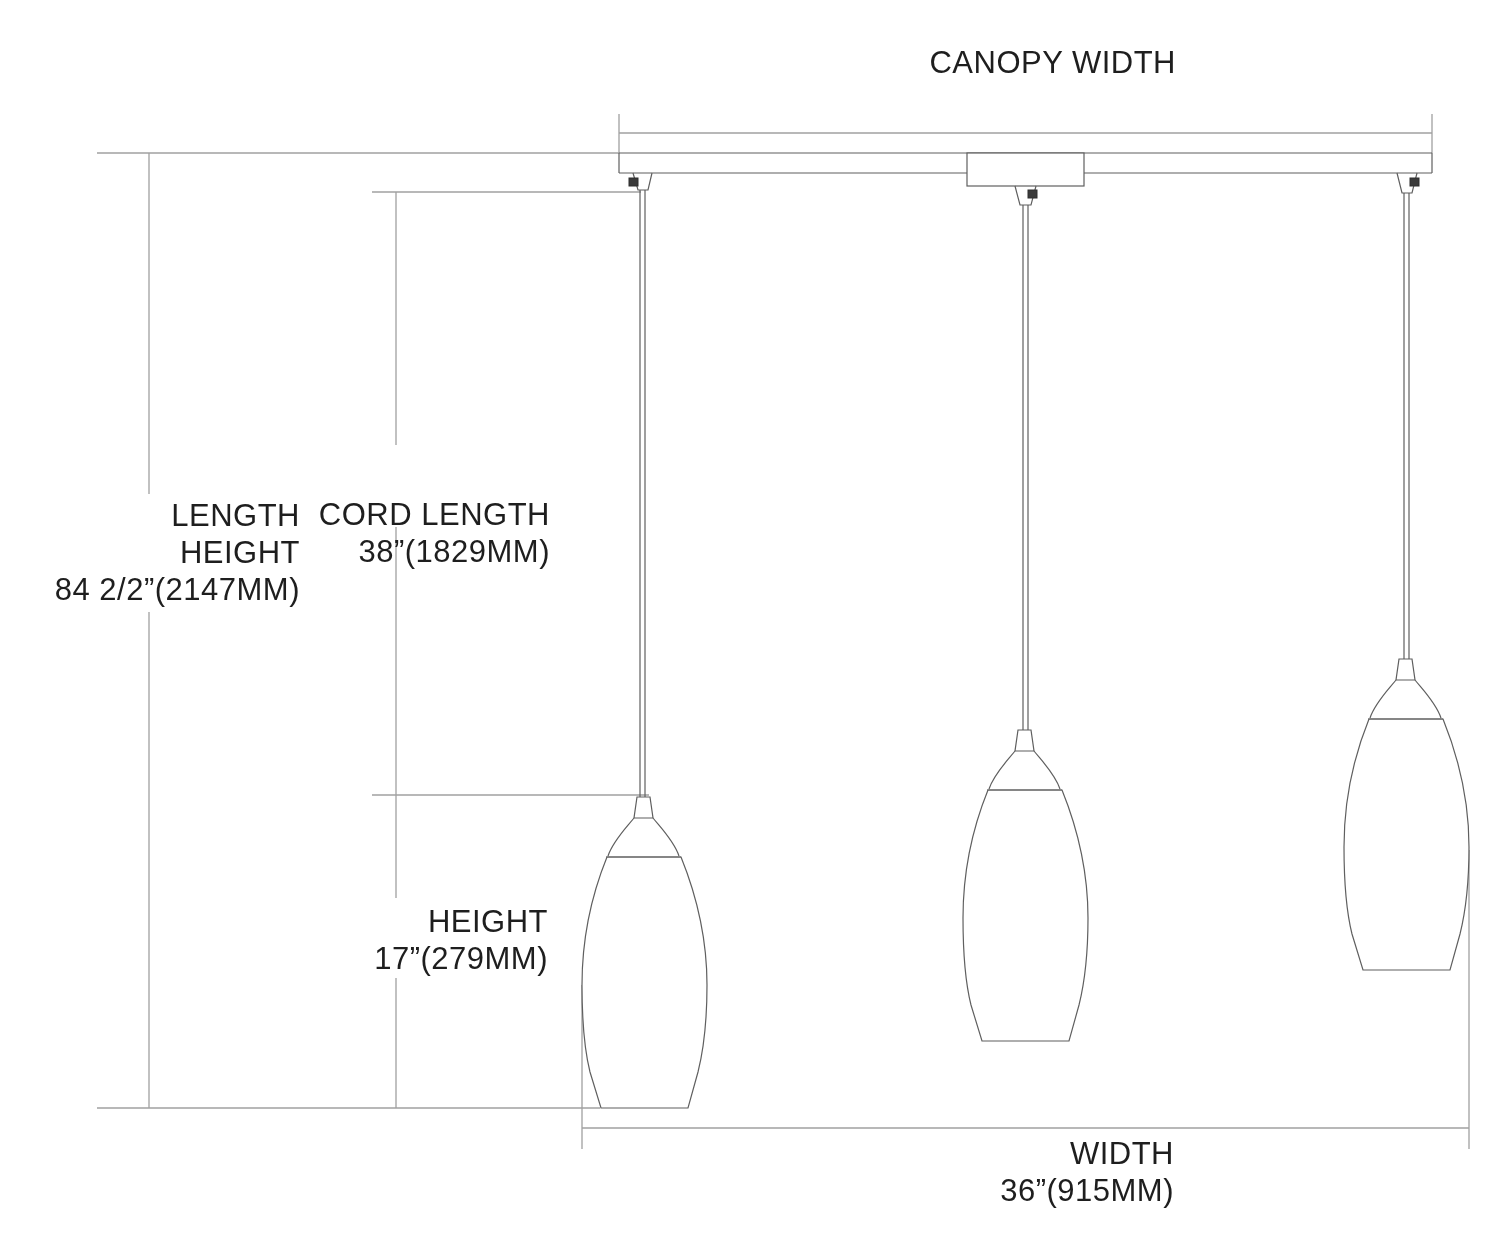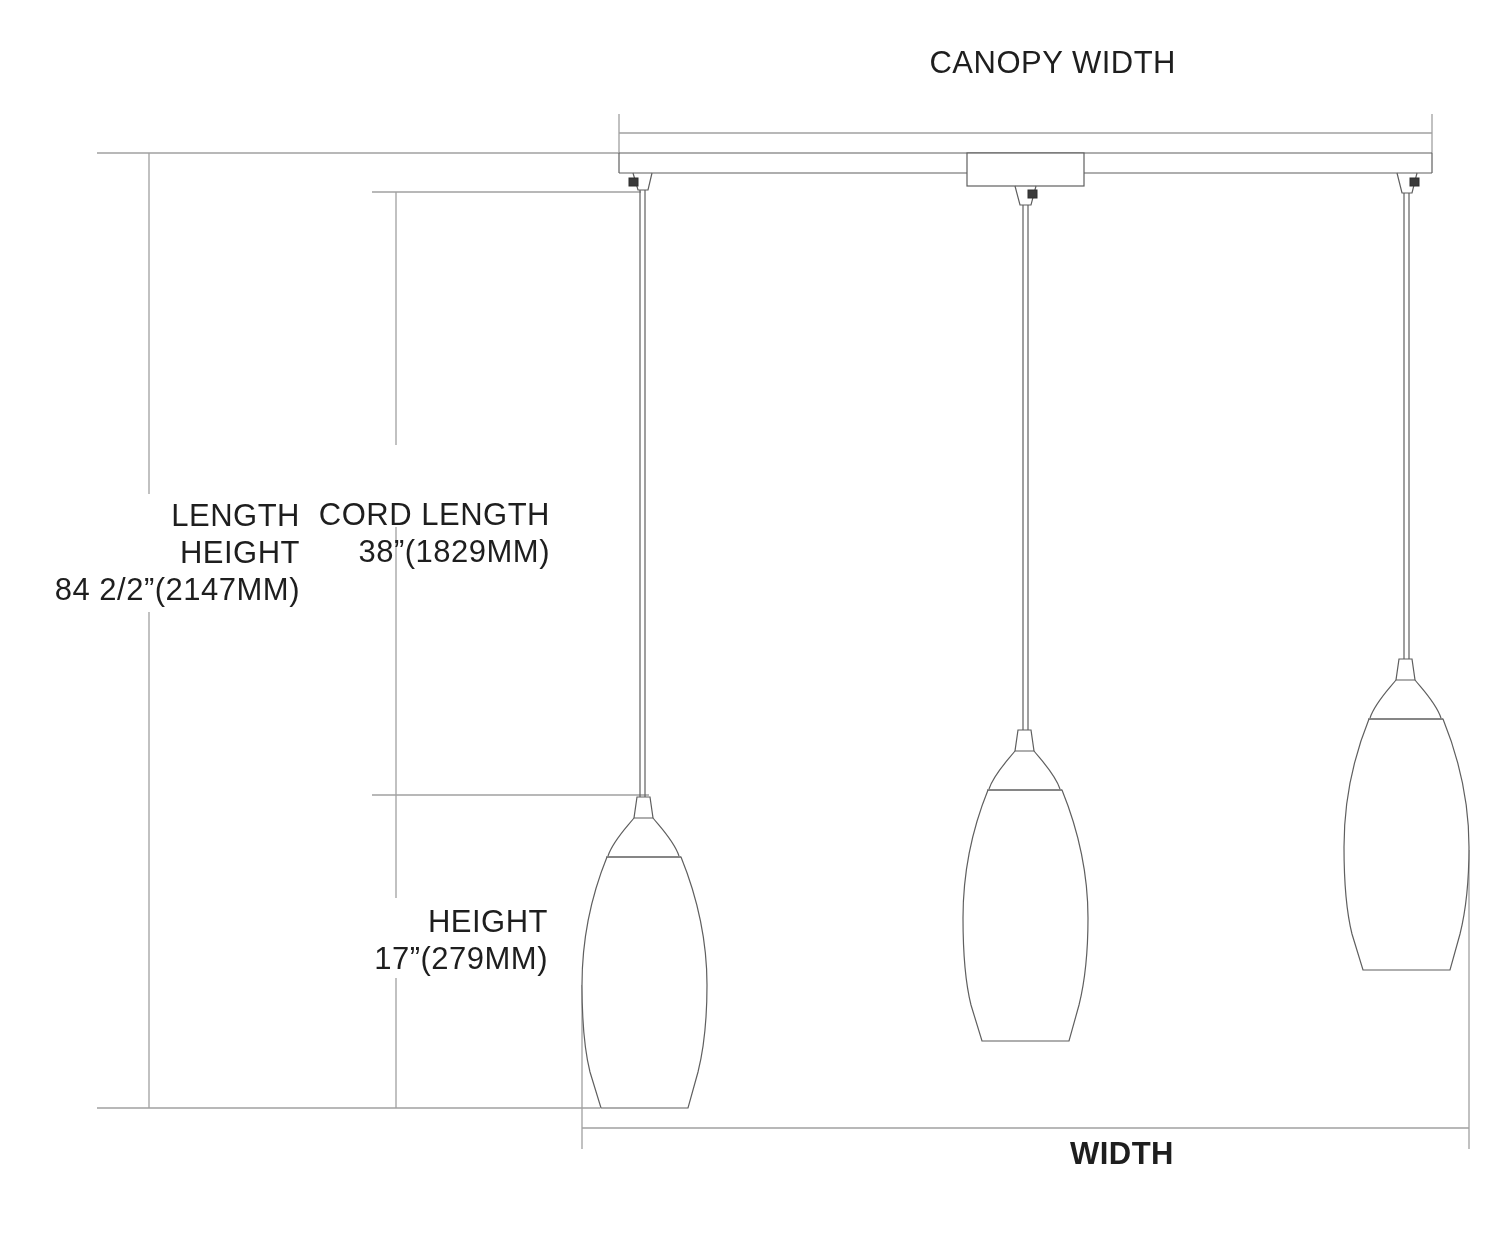--- a/index.html
+++ b/index.html
@@ -132,17 +132,18 @@
   <div class="dim-label" style="left:250px;top:448px;width:300px;margin-top:48px;">
     <span>CORD LENGTH</span>
     <span>38”(1829MM)</span>
   </div>
 
   <div class="dim-label" style="left:248px;top:903px;width:300px;">
     <span>HEIGHT</span>
     <span>17”(279MM)</span>
   </div>
 
-  <div class="dim-label" style="left:874px;top:1135px;width:300px;font-weight:bold;">
+  <div class="dim-label" style="left:874px;top:1135px;width:300px;">
     <span>WIDTH</span>
+    <span>36”(915MM)</span>
   </div>
 
 </div>
 
 </body></html>

